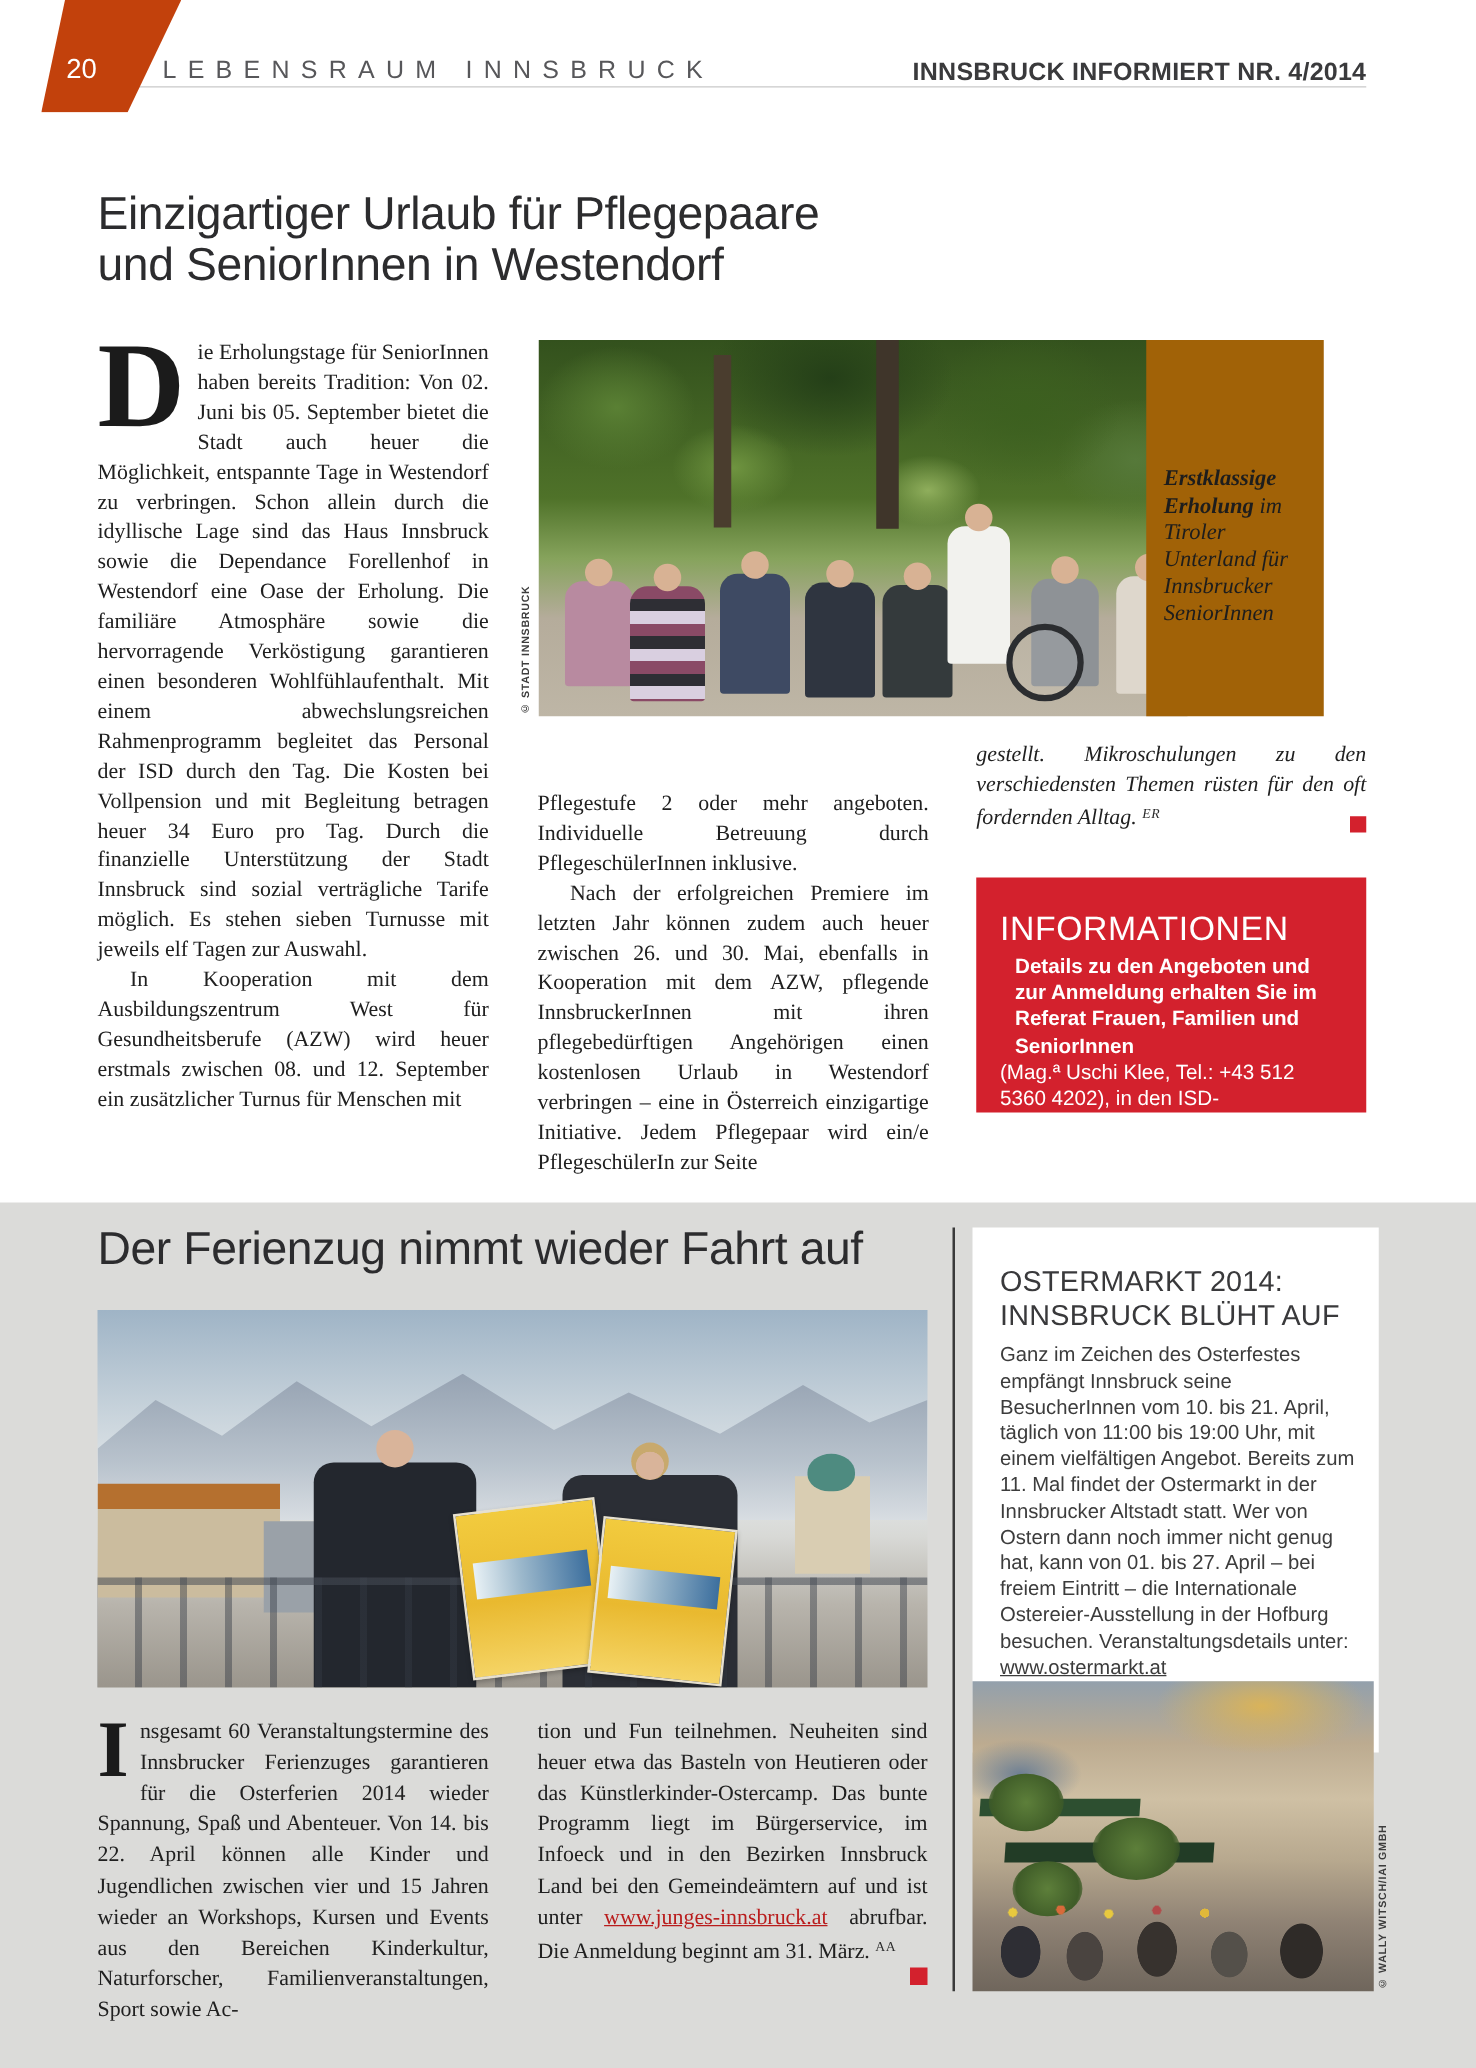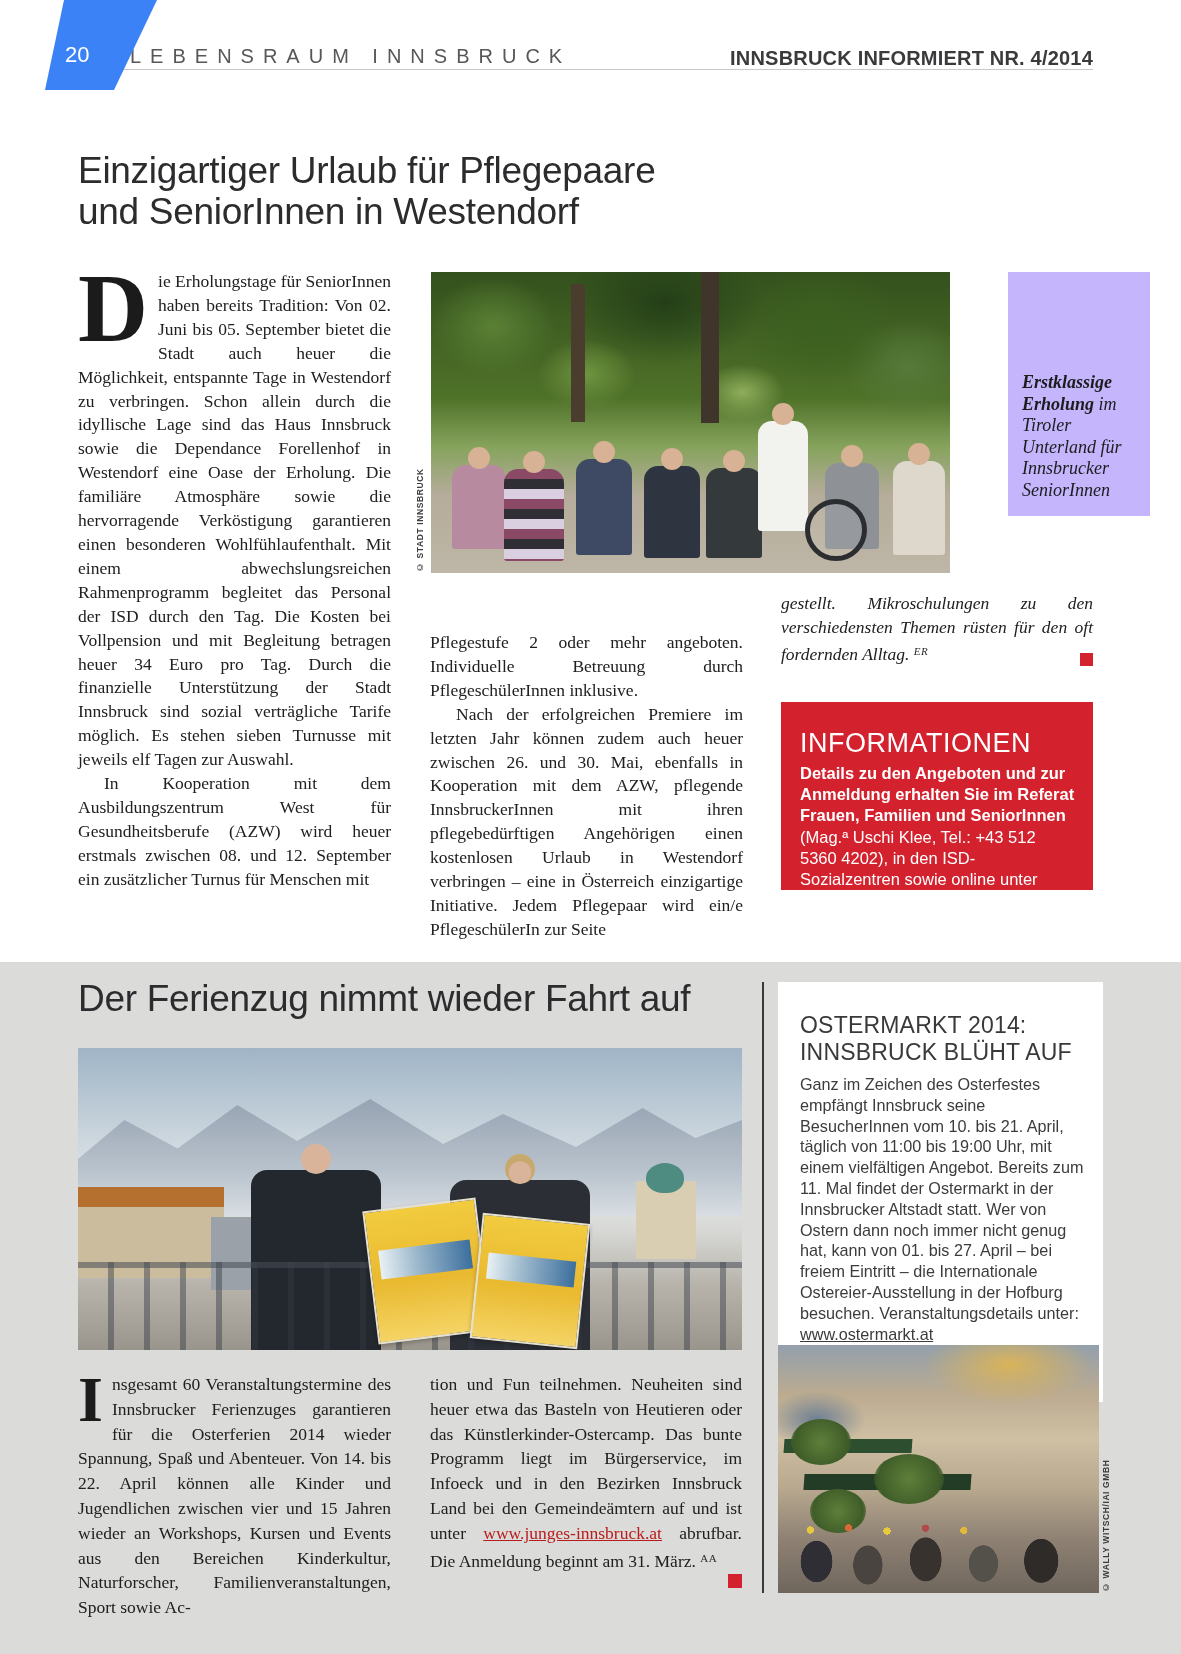--- a/index.html
+++ b/index.html
@@ -1,20 +1,20 @@
 <!DOCTYPE html>
 <html><head>
 <meta charset="utf-8">
 <style>
   html,body{margin:0;padding:0;background:#ffffff;}
   .page{position:relative;width:1181px;height:1654px;background:#ffffff;overflow:hidden;
         font-family:"Liberation Serif",serif;color:#1f1f1f;}
   
   .header-rule{position:absolute;left:85px;top:69px;width:1008px;height:1px;background:#c9c9c9;}
-  .ribbon{position:absolute;left:42px;top:0;width:115px;height:90px;background:#3b82f6;
+  .ribbon{position:absolute;left:30px;top:0;width:115px;height:90px;background:#c2410c;
           clip-path:polygon(22px 0,115px 0,72px 90px,3px 90px);z-index:3;}
   .ribbon-num{position:absolute;left:23px;top:42px;color:#ffffff;font-family:"Liberation Sans",sans-serif;
           font-size:22px;font-weight:400;}
   .section-title{position:absolute;left:130px;top:45px;font-family:"Liberation Sans",sans-serif;
           font-size:20px;letter-spacing:9px;color:#57575a;font-weight:500;white-space:nowrap;}
   .issue{position:absolute;right:88px;top:47px;font-family:"Liberation Sans",sans-serif;
           font-size:20px;font-weight:700;color:#3a3a3c;letter-spacing:.2px;}
   
   .h1{position:absolute;left:78px;top:150px;width:620px;font-family:"Liberation Sans",sans-serif;
       font-size:37px;line-height:41px;font-weight:300;color:#2c2c2e;letter-spacing:-.3px;}
@@ -22,30 +22,30 @@
   .col p{margin:0;}
   .col p.indent{text-indent:26px;}
   .dropcap{float:left;font-weight:700;font-size:97px;line-height:73px;padding:2px 10px 0 0;color:#1b1b1b;}
   .dropcap.small{font-size:64px;line-height:50px;padding:3px 9px 0 0;}
   .initials{font-size:11px;letter-spacing:.5px;vertical-align:5px;color:#2b2b2b;}
   .endmark{position:absolute;width:13px;height:13px;background:#d3212d;}
   .vcredit{position:absolute;writing-mode:vertical-rl;transform:rotate(180deg);
            font-family:"Liberation Sans",sans-serif;font-size:8.5px;font-weight:700;
            letter-spacing:.6px;color:#3c3c3c;white-space:nowrap;}
   
-  .caption-box{position:absolute;left:1008px;top:272px;width:142px;height:244px;background:#c4b5fd;}
+  .caption-box{position:absolute;left:917px;top:272px;width:142px;height:301px;background:#a16207;}
   .caption-text{position:absolute;left:14px;top:100px;width:120px;font-style:italic;
                 font-size:18px;line-height:21.5px;color:#1d1d1d;}
   .caption-text b{font-weight:700;}
   
   .infobox{position:absolute;left:781px;top:702px;width:312px;height:188px;background:#d3212d;
            box-sizing:border-box;padding:26px 18px 0 19px;color:#ffffff;
            font-family:"Liberation Sans",sans-serif;}
   .infobox .ib-title{font-size:27px;font-weight:300;letter-spacing:.5px;line-height:30px;}
-  .infobox .ib-bold{margin-top:5px;font-size:16.5px;font-weight:700;line-height:21.2px;}
+  .infobox .ib-bold{margin-top:5px;font-size:16.5px;font-weight:700;line-height:21.2px;margin-left:12px;}
   .infobox .ib-body{font-size:16.5px;font-weight:400;line-height:21.2px;}
   .infobox a{color:#ffffff;text-decoration:underline;}
   
   .photo{position:absolute;overflow:hidden;}
   .photo1{left:431px;top:272px;width:519px;height:301px;
     background:
       radial-gradient(90px 70px at 12% 18%,#5a8034 0%,rgba(90,128,52,0) 70%),
       radial-gradient(140px 90px at 45% 10%,#243f18 0%,rgba(36,63,24,0) 70%),
       radial-gradient(110px 90px at 75% 18%,#3c601f 0%,rgba(60,96,31,0) 70%),
       radial-gradient(90px 70px at 92% 32%,#56793a 0%,rgba(86,121,58,0) 70%),

